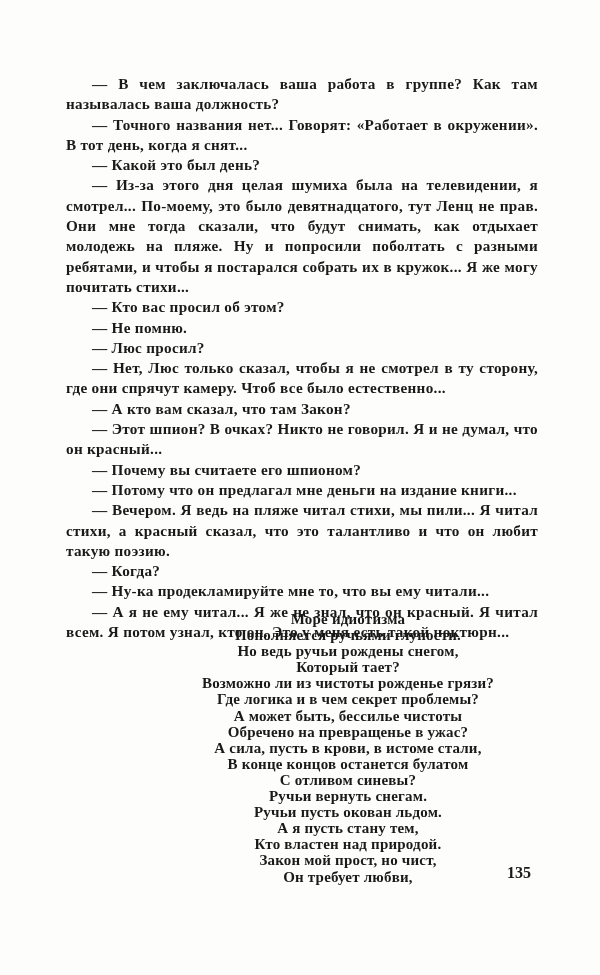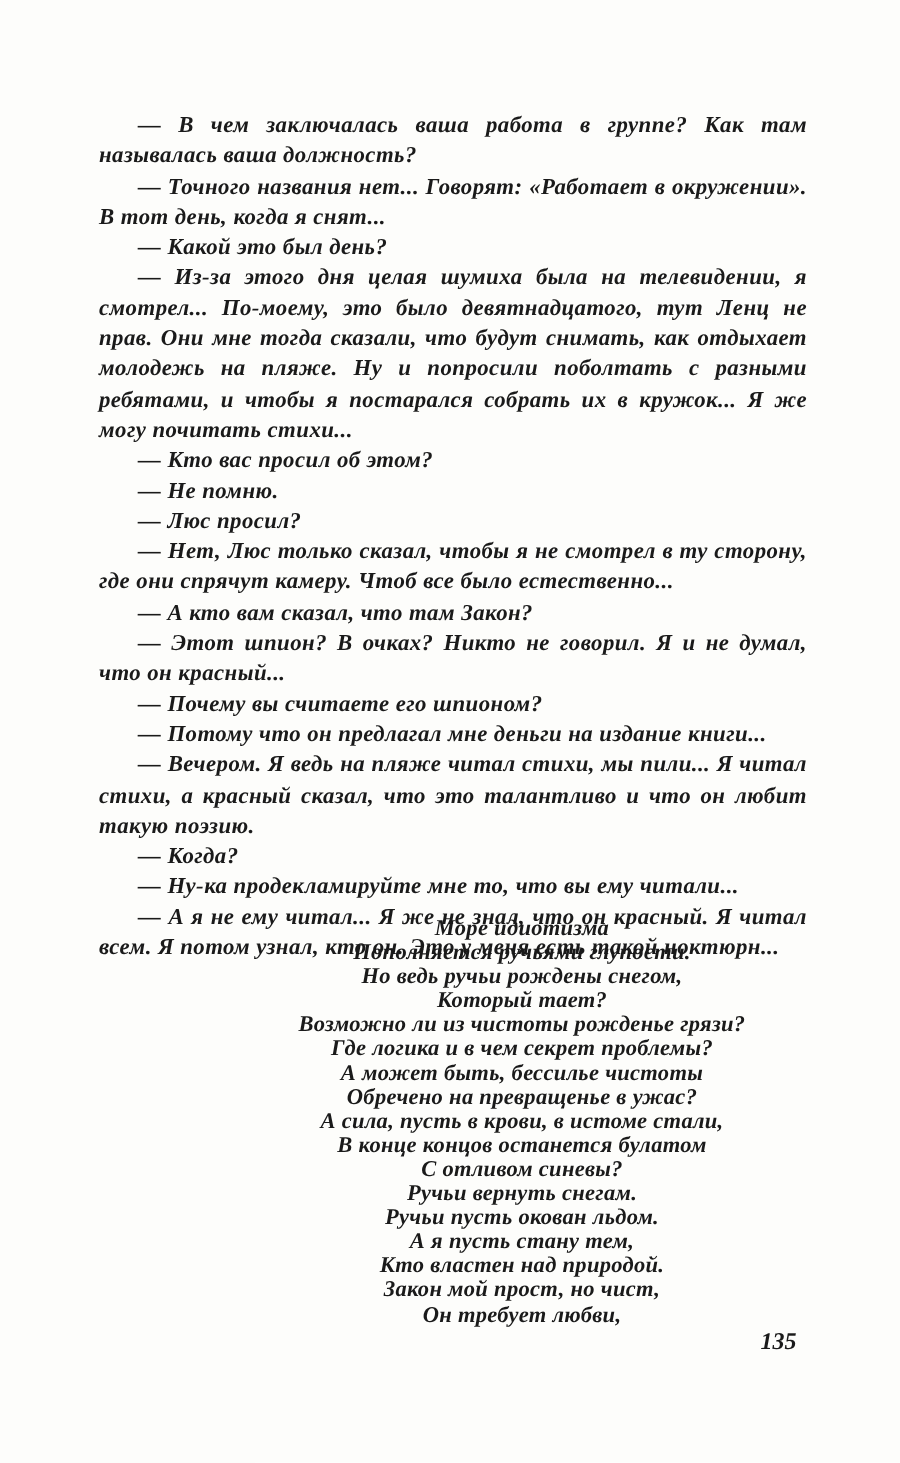--- a/index.html
+++ b/index.html
@@ -2,35 +2,34 @@
 <html><head>
 <meta charset="utf-8">
 <style>
   html, body { margin: 0; padding: 0; background: #ffffff; }
   body { width: 600px; height: 975px; position: relative; overflow: hidden; }
   .page {
     position: absolute; left: 0; top: 0; width: 600px; height: 975px;
     background: #fdfdfb;
     font-family: "Liberation Serif", "DejaVu Serif", serif;
     color: #1a1a1a;
-    font-style: italic;
   }
   .prose {
     position: absolute; left: 66px; top: 74px; width: 472px;
     font-size: 15.2px; line-height: 20.3px; font-weight: bold;
     letter-spacing: 0.3px;
   }
   .prose p { margin: 0; text-indent: 26px; text-align: justify; text-align-last: left; }
   .poem {
     position: absolute; left: 168px; top: 611px; width: 360px;
     font-size: 15px; line-height: 16.1px; font-weight: bold; letter-spacing: 0.2px; text-align: center;
   }
   .poem div { white-space: nowrap; }
   .page-number {
-    position: absolute; left: 507px; top: 886px;
+    position: absolute; left: 507px; top: 864px;
     font-size: 16px; font-weight: bold;
   }
 </style>
 </head>
 <body>
 
 <div class="page">
   <div class="prose">
     <p>— В чем заключалась ваша работа в группе? Как там называлась ваша должность?</p>
     <p>— Точного названия нет... Говорят: «Работает в окружении». В тот день, когда я снят...</p>

